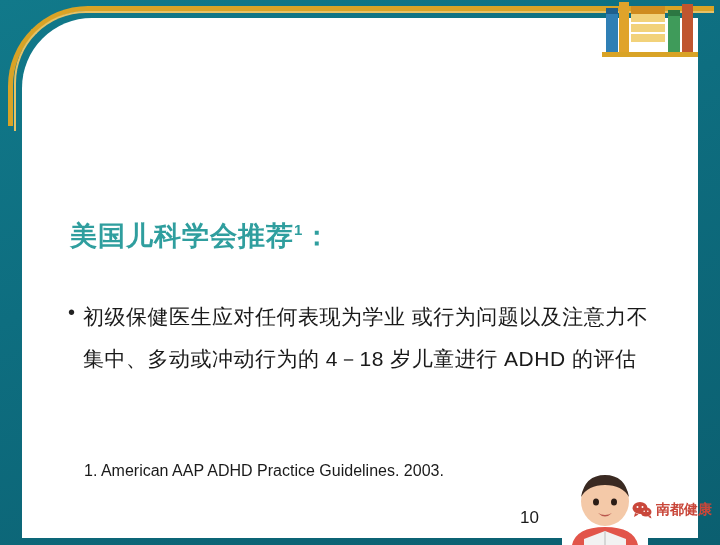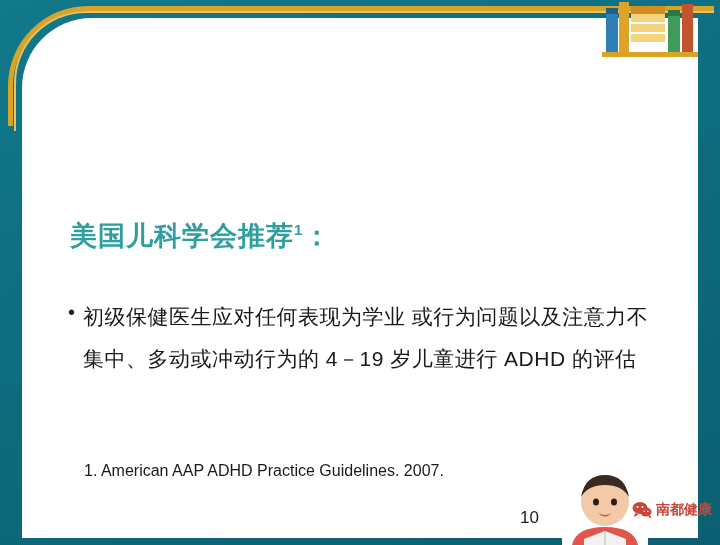--- a/index.html
+++ b/index.html
@@ -179,24 +179,24 @@
       <rect x="0" y="52" width="96" height="5" fill="#d9a326"></rect>
     </svg>
   </div>
 
   <div class="title">
     <span>美国儿科学会推荐</span><span class="sup">1</span><span class="colon">：</span>
   </div>
 
   <div class="bullet-row">
     <span class="bullet-dot">•</span>
-    <span class="bullet-text">初级保健医生应对任何表现为学业 或行为问题以及注意力不集中、多动或冲动行为的 4－19 岁儿童进行 ADHD 的评估</span>
-  </div>
-
-  <div class="reference">1. American AAP ADHD Practice Guidelines. 2007.</div>
+    <span class="bullet-text">初级保健医生应对任何表现为学业 或行为问题以及注意力不集中、多动或冲动行为的 4－18 岁儿童进行 ADHD 的评估</span>
+  </div>
+
+  <div class="reference">1. American AAP ADHD Practice Guidelines. 2003.</div>
 
   <div class="page-number">10</div>
 
   <div class="child-photo">
     <svg width="86" height="74" viewBox="0 0 86 74" xmlns="http://www.w3.org/2000/svg">
       <rect x="0" y="0" width="86" height="74" fill="#ffffff"></rect>
       <ellipse cx="43" cy="30" rx="24" ry="25" fill="#f4c9a8"></ellipse>
       <path d="M19 26 Q23 4 43 4 Q63 4 67 26 Q60 14 43 14 Q26 14 19 26 Z" fill="#3a2a22"></path>
       <ellipse cx="34" cy="31" rx="3" ry="3.5" fill="#2b1d16"></ellipse>
       <ellipse cx="52" cy="31" rx="3" ry="3.5" fill="#2b1d16"></ellipse>

